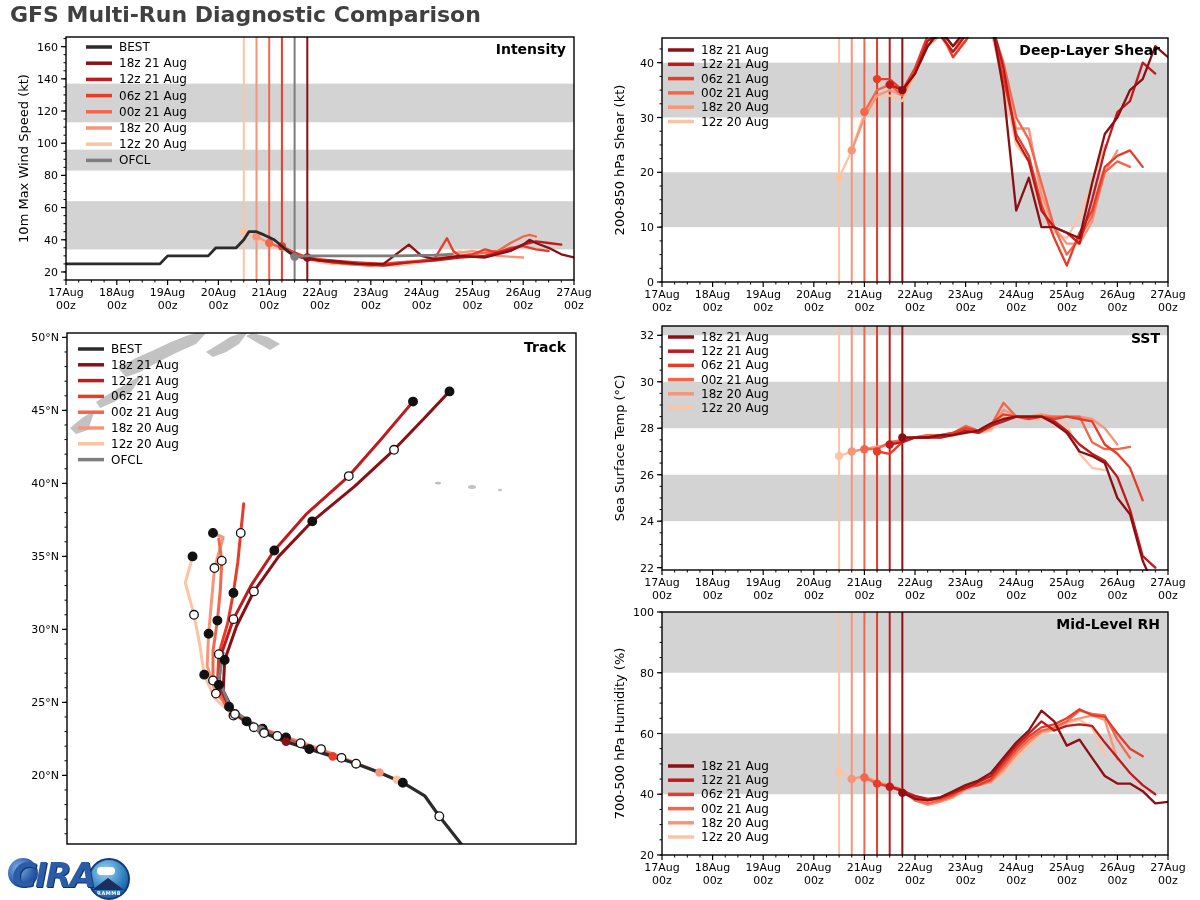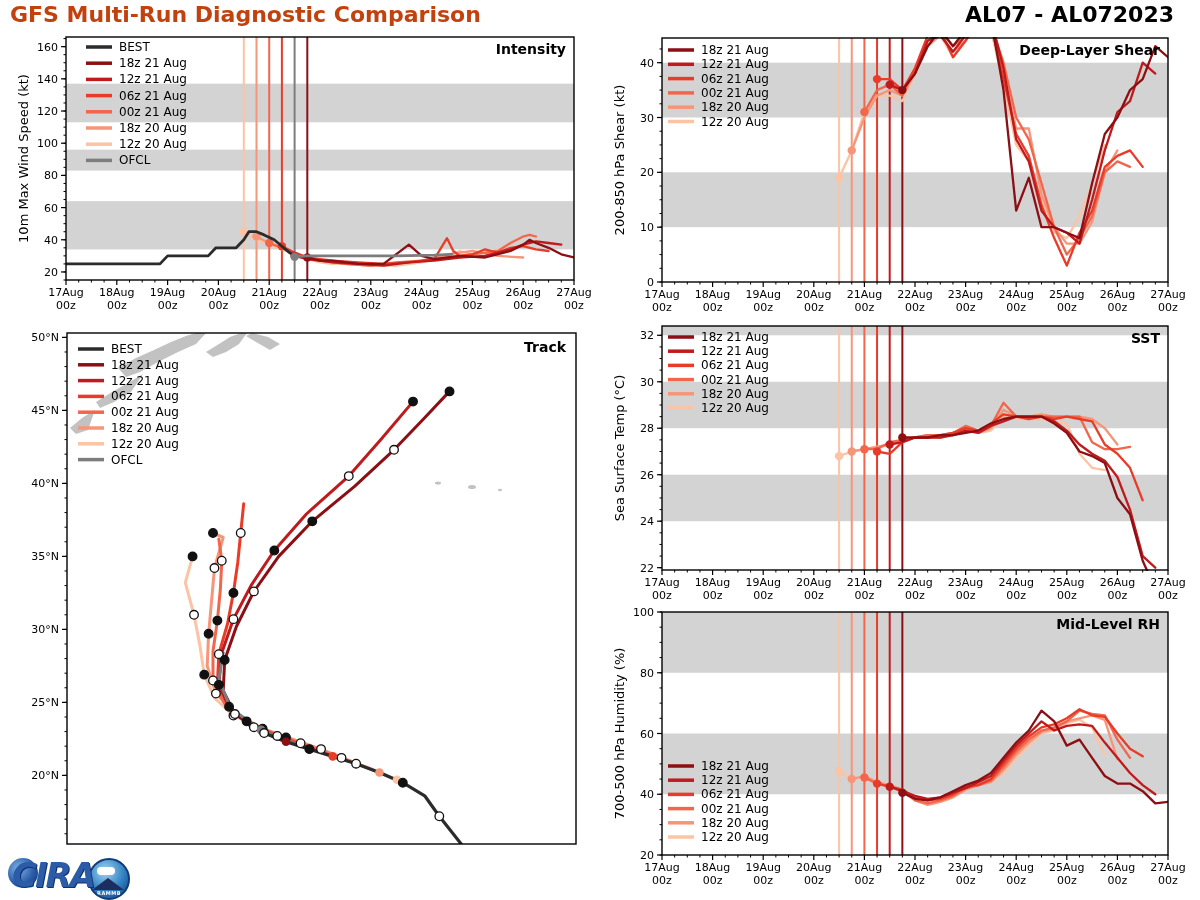--- a/index.html
+++ b/index.html
@@ -1,19 +1,19 @@
 <!DOCTYPE html>
 <html><head>
 <meta charset="utf-8">
 <style>
   html,body{margin:0;padding:0;background:#fff;}
   .fig{position:relative;width:1200px;height:900px;background:#fff;
        font-family:"DejaVu Sans","Liberation Sans",sans-serif;overflow:hidden;}
   .fig svg{position:absolute;left:0;top:0;}
-  .title-left{position:absolute;left:10px;top:2px;font-size:22px;font-weight:bold;color:#c2410c;}
+  .title-left{position:absolute;left:10px;top:2px;font-size:22px;font-weight:bold;color:#404040;}
   .title-right{position:absolute;right:26px;top:2px;font-size:22px;font-weight:bold;color:#000;}
   .logo{position:absolute;left:8px;top:858px;height:42px;display:flex;}
   .cira-globe{width:30px;height:30px;border-radius:50%;
       background:radial-gradient(circle at 35% 35%,#7fb2e5 0%,#2a5ca8 55%,#12306b 100%);
       margin-right:-26px;z-index:0;}
   .cira-text{position:relative;z-index:1;font-size:34px;font-weight:bold;font-style:italic;
       color:#2a5ca8;letter-spacing:-2px;text-shadow:1px 1px 0 #12306b;line-height:1;}
   .rammb-badge{position:relative;width:38px;height:38px;border-radius:50%;margin-left:-6px;
       background:radial-gradient(circle at 40% 30%,#9fd4f2 0%,#2f7fc1 55%,#123a7a 100%);
       border:2px solid #123a7a;display:flex;align-items:flex-end;justify-content:center;overflow:hidden;}
@@ -726,21 +726,20 @@
         <text x="111" y="416.2" fill="#000" font-size="12" font-family="&quot;DejaVu Sans&quot;,&quot;Liberation Sans&quot;,sans-serif">00z 21 Aug</text>
         <line x1="78" y1="428" x2="104" y2="428" stroke="#f79579" stroke-width="3.5"></line>
         <text x="111" y="432" fill="#000" font-size="12" font-family="&quot;DejaVu Sans&quot;,&quot;Liberation Sans&quot;,sans-serif">18z 20 Aug</text>
         <line x1="78" y1="443.8" x2="104" y2="443.8" stroke="#fcc3a4" stroke-width="3.5"></line>
         <text x="111" y="447.8" fill="#000" font-size="12" font-family="&quot;DejaVu Sans&quot;,&quot;Liberation Sans&quot;,sans-serif">12z 20 Aug</text>
         <line x1="78" y1="459.6" x2="104" y2="459.6" stroke="#7d7d7d" stroke-width="3.5"></line>
         <text x="111" y="463.6" fill="#000" font-size="12" font-family="&quot;DejaVu Sans&quot;,&quot;Liberation Sans&quot;,sans-serif">OFCL</text>
       </g>
     </svg>
   <div class="title-left">GFS Multi-Run Diagnostic Comparison</div>
-  <div class="title-right">AL07 - AL072023</div>
   <div class="logo">
     <span class="cira-globe"></span>
     <span class="cira-text">CIRA</span>
     <span class="rammb-badge">
       <span class="cloud"></span>
       <span class="mtn"></span>
       <span class="rammb-text">RAMMB</span>
     </span>
   </div>
 </div>

